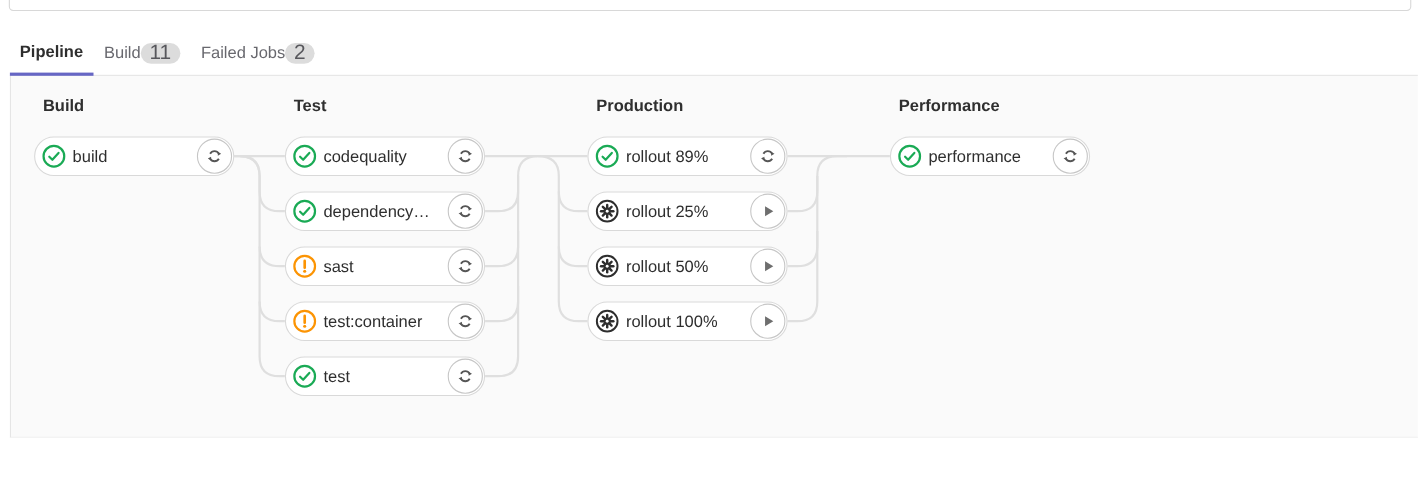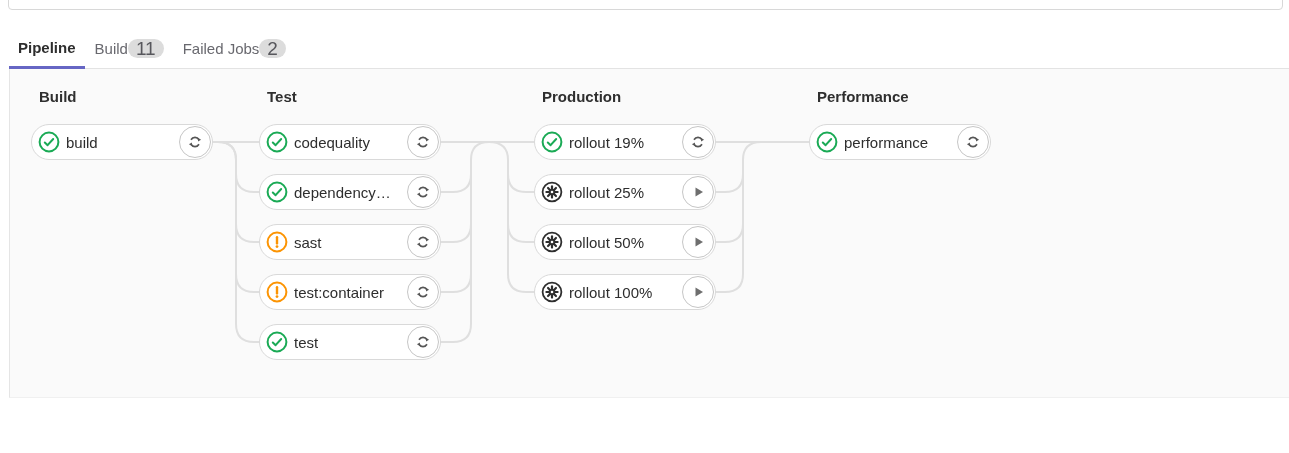--- a/index.html
+++ b/index.html
@@ -224,21 +224,21 @@
 
     <div class="stage" style="left:524px">
       <div class="stage-title">Production</div>
       <div class="jobs">
         <div class="job">
           <span class="status-icon">
             <svg width="22" height="22" viewBox="0 0 22 22">
                 <use href="#icon-success"></use>
               </svg>
             </span>
-          <span class="job-label">rollout 19%</span>
+          <span class="job-label">rollout 89%</span>
           <button class="action-btn">
             <svg width="16" height="16" viewBox="0 0 16 16">
                 <use href="#icon-retry"></use>
               </svg>
             </button>
         </div>
         <div class="job">
           <span class="status-icon">
             <svg width="22" height="22" viewBox="0 0 22 22">
                 <use href="#icon-manual"></use>

